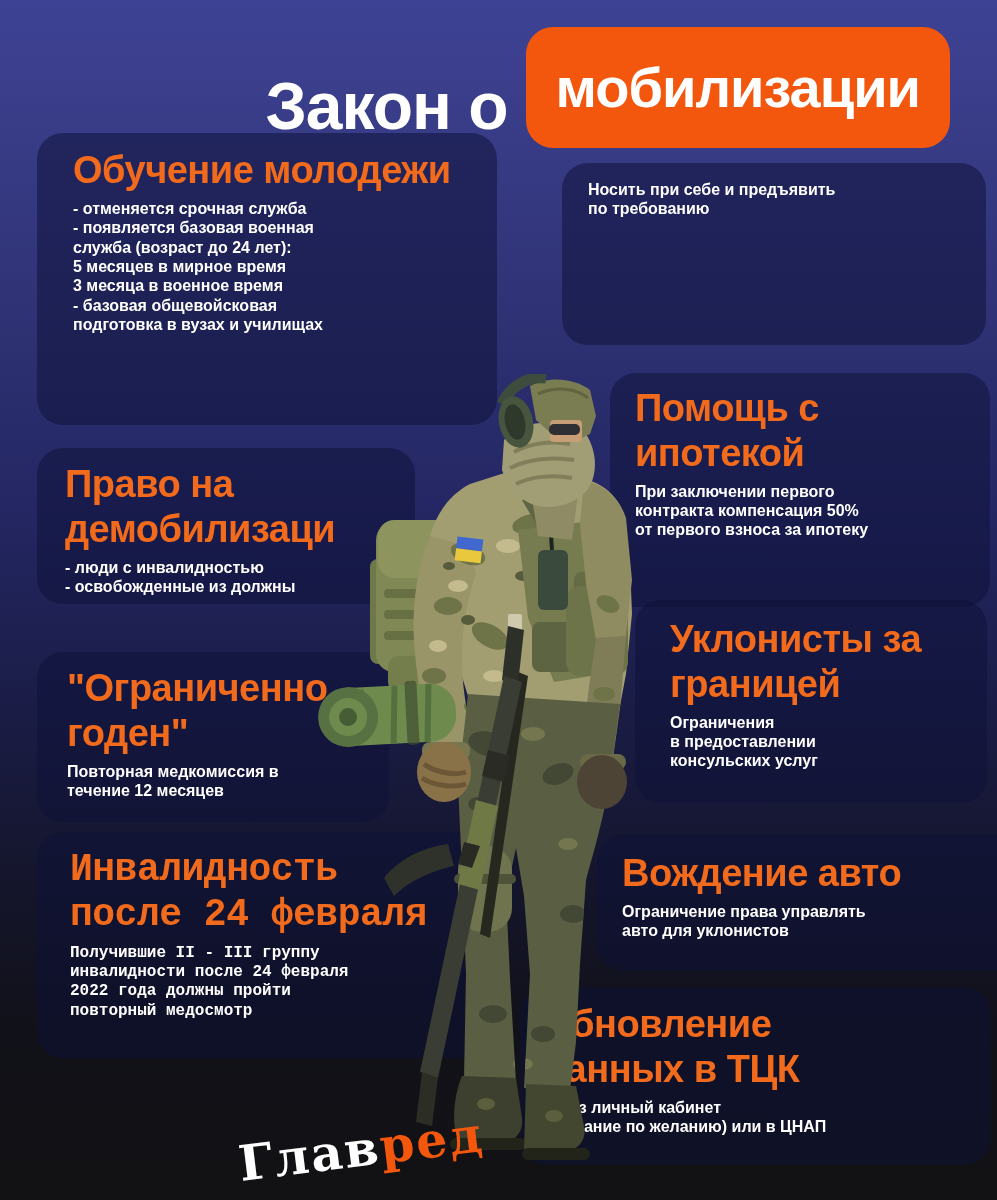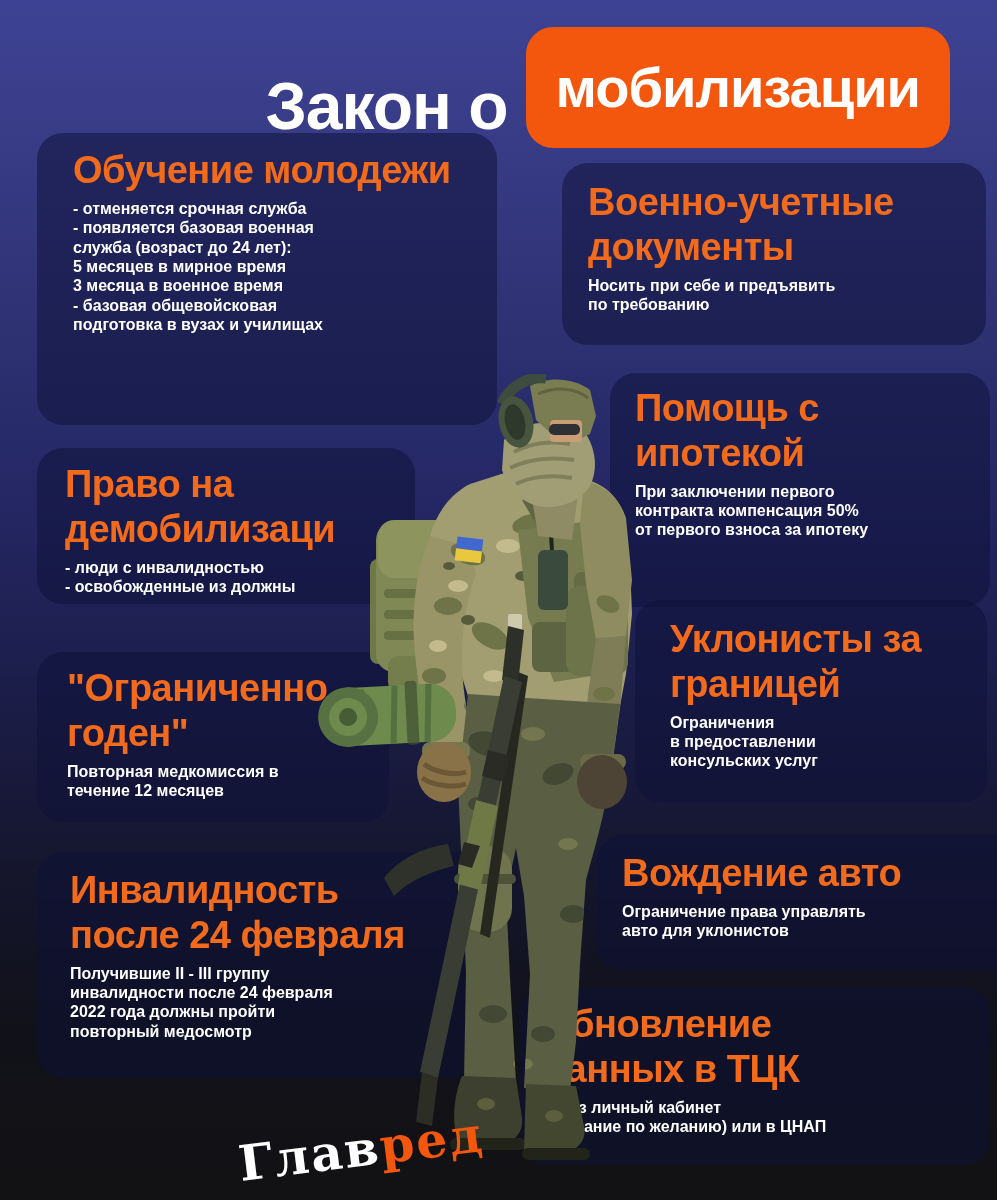--- a/index.html
+++ b/index.html
@@ -23,21 +23,21 @@
   .card-heading{
     color:#f26a1b;font-size:38px;line-height:1.18;font-weight:700;
     white-space:pre-line;margin:0 0 6px 0;letter-spacing:-0.5px;
   }
   .card-body{
     color:#ffffff;font-size:16px;line-height:1.21;font-weight:700;white-space:pre-line;
   }
   .c1{left:37px;top:133px;width:460px;height:292px;padding:15px 18px 0 36px;}
   .c2{left:37px;top:448px;width:378px;height:156px;padding:14px 18px 0 28px;}
   .c3{left:37px;top:652px;width:352px;height:170px;padding:14px 18px 0 30px;}
-  .c4{left:37px;top:852px;width:468px;height:226px;padding:16px 18px 0 33px;}
+  .c4{left:37px;top:832px;width:468px;height:226px;padding:16px 18px 0 33px;font-family:Liberation Mono, monospace;}
   .c5{left:562px;top:163px;width:424px;height:182px;padding:17px 18px 0 26px;}
   .c6{left:610px;top:373px;width:380px;height:234px;padding:13px 18px 0 25px;}
   .c7{left:635px;top:600px;width:352px;height:203px;padding:17px 18px 0 35px;}
   .c8{left:597px;top:835px;width:424px;height:135px;padding:16px 18px 0 25px;}
   .c9{left:520px;top:988px;width:470px;height:177px;padding:14px 18px 0 22px;}
   .soldier{position:absolute;left:318px;top:374px;width:380px;height:792px;z-index:5;}
   .logo{
     position:absolute;left:238px;top:1120px;z-index:6;
     transform:rotate(-7deg);
     font-family:"DejaVu Serif",serif;font-weight:700;font-size:49px;letter-spacing:2px;
@@ -62,22 +62,20 @@
     <div class="card-body">- отменяется срочная служба
 - появляется базовая военная
 служба (возраст до 24 лет):
 5 месяцев в мирное время
 3 месяца в военное время
 - базовая общевойсковая
 подготовка в вузах и училищах</div>
   </div>
 
   <div class="card c5">
-    <div class="card-heading">Военно-учетные
-документы</div>
     <div class="card-body">Носить при себе и предъявить
 по требованию</div>
   </div>
 
   <div class="card c6">
     <div class="card-heading">Помощь с
 ипотекой</div>
     <div class="card-body">При заключении первого
 контракта компенсация 50%
 от первого взноса за ипотеку</div>

